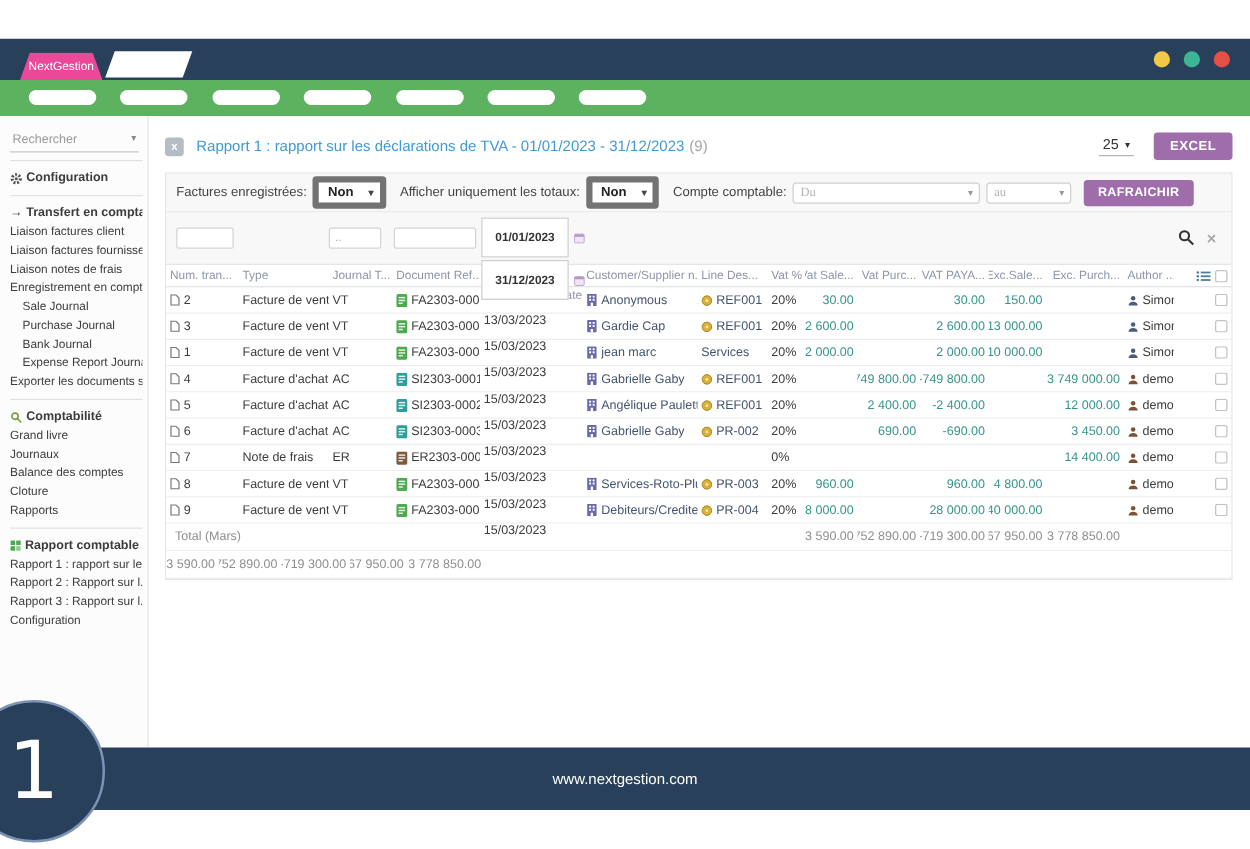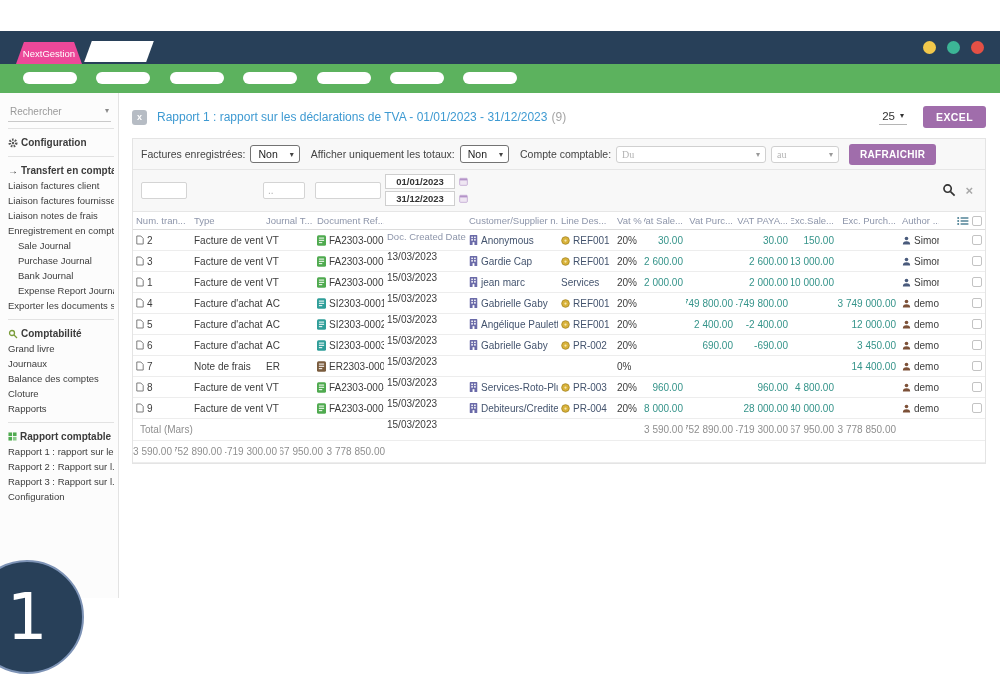--- a/index.html
+++ b/index.html
@@ -47,37 +47,37 @@
     margin-right: 16px; display: flex; align-items: center; gap: 5px; cursor: pointer; }
   .page-size .caret { font-size: 8px; color: #333; }
   .excel-btn { background: #a06dab; color: #fff; font-size: 10.5px; font-weight: bold; padding: 5px 13px;
     border-radius: 3px; letter-spacing: .4px; cursor: pointer; border: none; }
 
   .panel { margin-top: 9px; border: 1px solid #e4e4e4; background: #fff; }
 
   .filterbar { display: flex; align-items: center; background: #f8f8f8; border-bottom: 1px solid #e6e6e6;
     padding: 0 8px; gap: 5px; font-size: 10.5px; color: #444; height: 31px; }
   .flabel { white-space: nowrap; }
-  .sel { background: #fff; border: 1px solid #737373; border-radius: 3px; padding: 2px 5px 2px 7px;
-    font-weight: normal; color: #222; display: flex; align-items: center; gap: 12px; font-size: 10.5px; cursor: pointer; }
+  .sel { background: #fff; border: 5px solid #737373; border-radius: 3px; padding: 2px 5px 2px 7px;
+    font-weight: bold; color: #222; display: flex; align-items: center; gap: 12px; font-size: 10.5px; cursor: pointer; }
   .sel .caret { font-size: 8px; color: #444; }
   .inp-sel { background: #fff; border: 1px solid #d0d0d0; border-radius: 3px; padding: 2px 5px; color: #b3b3b3;
     display: flex; justify-content: space-between; align-items: center; font-size: 10px; cursor: text; font-family: Liberation Serif, serif; }
   .inp-sel .caret { font-size: 8px; color: #999; }
   .w-from { width: 150px; }
   .w-to { width: 68px; }
   .refresh-btn { background: #a06dab; color: #fff; font-weight: bold; font-size: 10px; padding: 5px 11px;
     border-radius: 3px; margin-left: 5px; letter-spacing: .3px; cursor: pointer; border: none; }
 
   .searchrow { position: relative; height: 42px; background: #f8f8f8; border-bottom: 1px solid #e6e6e6; }
   .f-inp { position: absolute; background: #fff; border: 1px solid #d4d4d4; border-radius: 2px; height: 17px;
     font-size: 10px; color: #b0b0b0; padding: 2px 4px; }
   .dates { position: absolute; left: 252px; top: 4px; }
   .date-line { display: flex; align-items: center; gap: 4px; margin-bottom: 2px; }
-  .date-box { border: 1px solid #cfcfcf; background: #fff; width: 70px; height: 15px; font-size: 9.5px;
+  .date-box { border: 1px solid #cfcfcf; background: #fff; width: 70px; height: 32px; font-size: 9.5px;
     font-weight: bold; color: #333; display: flex; align-items: center; justify-content: center; }
   .sr-right { position: absolute; right: 12px; top: 13px; display: flex; align-items: center; gap: 9px; }
   .clear-x { color: #a8a8a8; font-size: 13px; font-weight: bold; cursor: pointer; line-height: 1; }
 
   
   .thead { display: flex; align-items: center; height: 18px; font-size: 9.5px; color: #8d95aa;
     border-bottom: 1px solid #dcdcdc; background: #fff; }
   .c { padding: 0 3px; white-space: nowrap; overflow: hidden; display: flex; align-items: center; gap: 3px; }
   .c1 { width: 58px; } .c2 { width: 72px; } .c3 { width: 51px; } .c4 { width: 70px; } .c5 { width: 82px; margin-top: 32px; }
   .c6 { width: 92px; } .c7 { width: 56px; } .c8 { width: 30px; } .c9 { width: 42px; } .c10 { width: 50px; }
@@ -1101,17 +1101,20 @@
           <div class="c c11 num-r">-719 300.00</div>
           <div class="c c12 num-r">167 950.00</div>
           <div class="c c13 num-r">3 778 850.00</div>
           <div class="c tot-sp"></div>
         </div>
 
       </div>
     </div>
   </div>
 
+  <div class="footer">
+    <span class="footer-url">www.nextgestion.com</span>
+  </div>
   <div class="badge">
       <span>1</span>
     </div>
 
 </div>
 
 </body></html>

